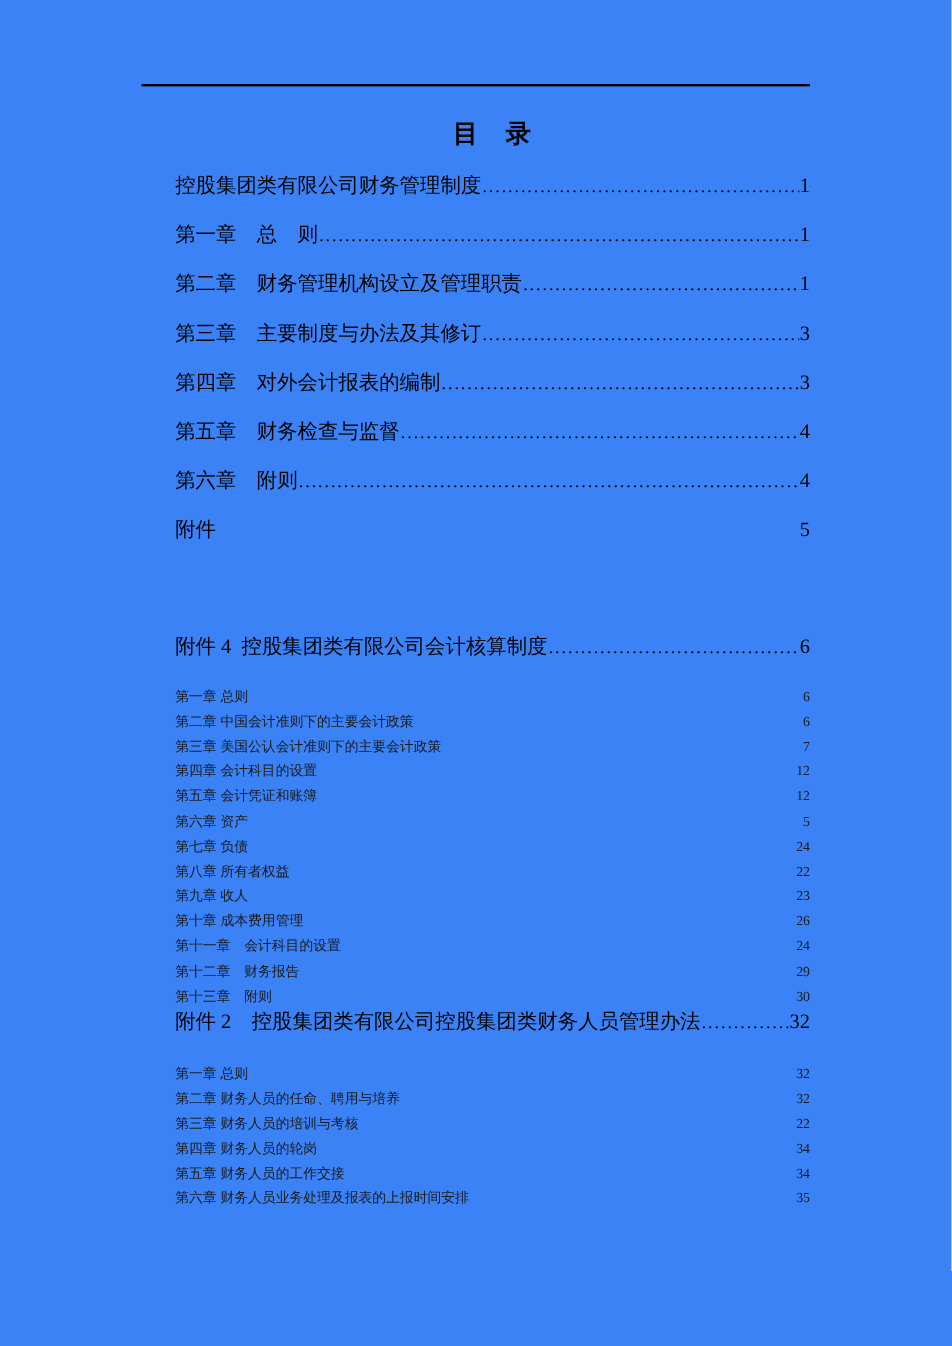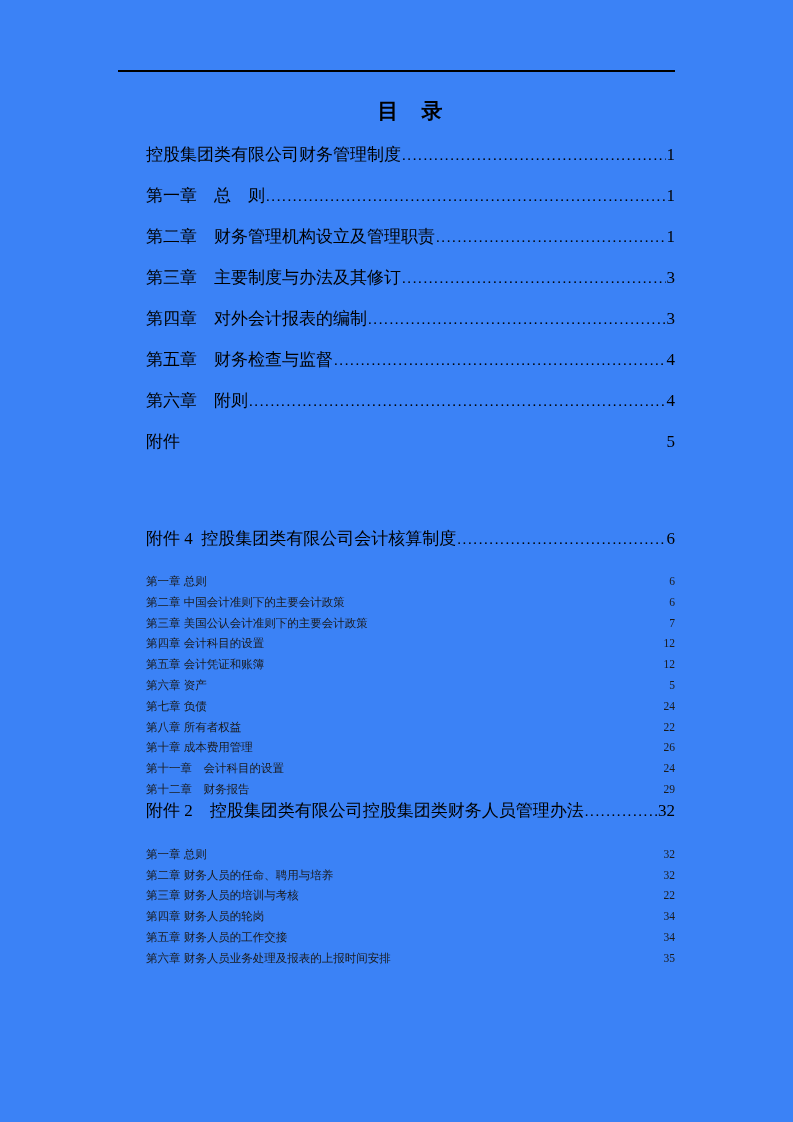--- a/index.html
+++ b/index.html
@@ -218,39 +218,49 @@
           <span class="leader"></span>
           <span class="pg">24</span>
         </div>
 
         <div class="toc2">
           <span class="lbl">第八章 所有者权益</span>
           <span class="leader"></span>
           <span class="pg">22</span>
         </div>
 
+        <div class="toc2">
+          <span class="lbl">第九章 收人</span>
+          <span class="leader"></span>
+          <span class="pg">23</span>
+        </div>
 
         <div class="toc2">
           <span class="lbl">第十章 成本费用管理</span>
           <span class="leader"></span>
           <span class="pg">26</span>
         </div>
 
         <div class="toc2">
           <span class="lbl">第十一章　会计科目的设置</span>
           <span class="leader"></span>
           <span class="pg">24</span>
         </div>
 
         <div class="toc2">
           <span class="lbl">第十二章　财务报告</span>
           <span class="leader"></span>
           <span class="pg">29</span>
         </div>
 
+        <div class="toc2">
+          <span class="lbl">第十三章　附则</span>
+          <span class="leader"></span>
+          <span class="pg">30</span>
+        </div>
 
       </div>
     </div>
 
     <div>
 
       <div class="toc1">
         <span class="lbl">附件 2　控股集团类有限公司控股集团类财务人员管理办法</span>
         <span class="leader"></span>
         <span class="pg">32</span>

